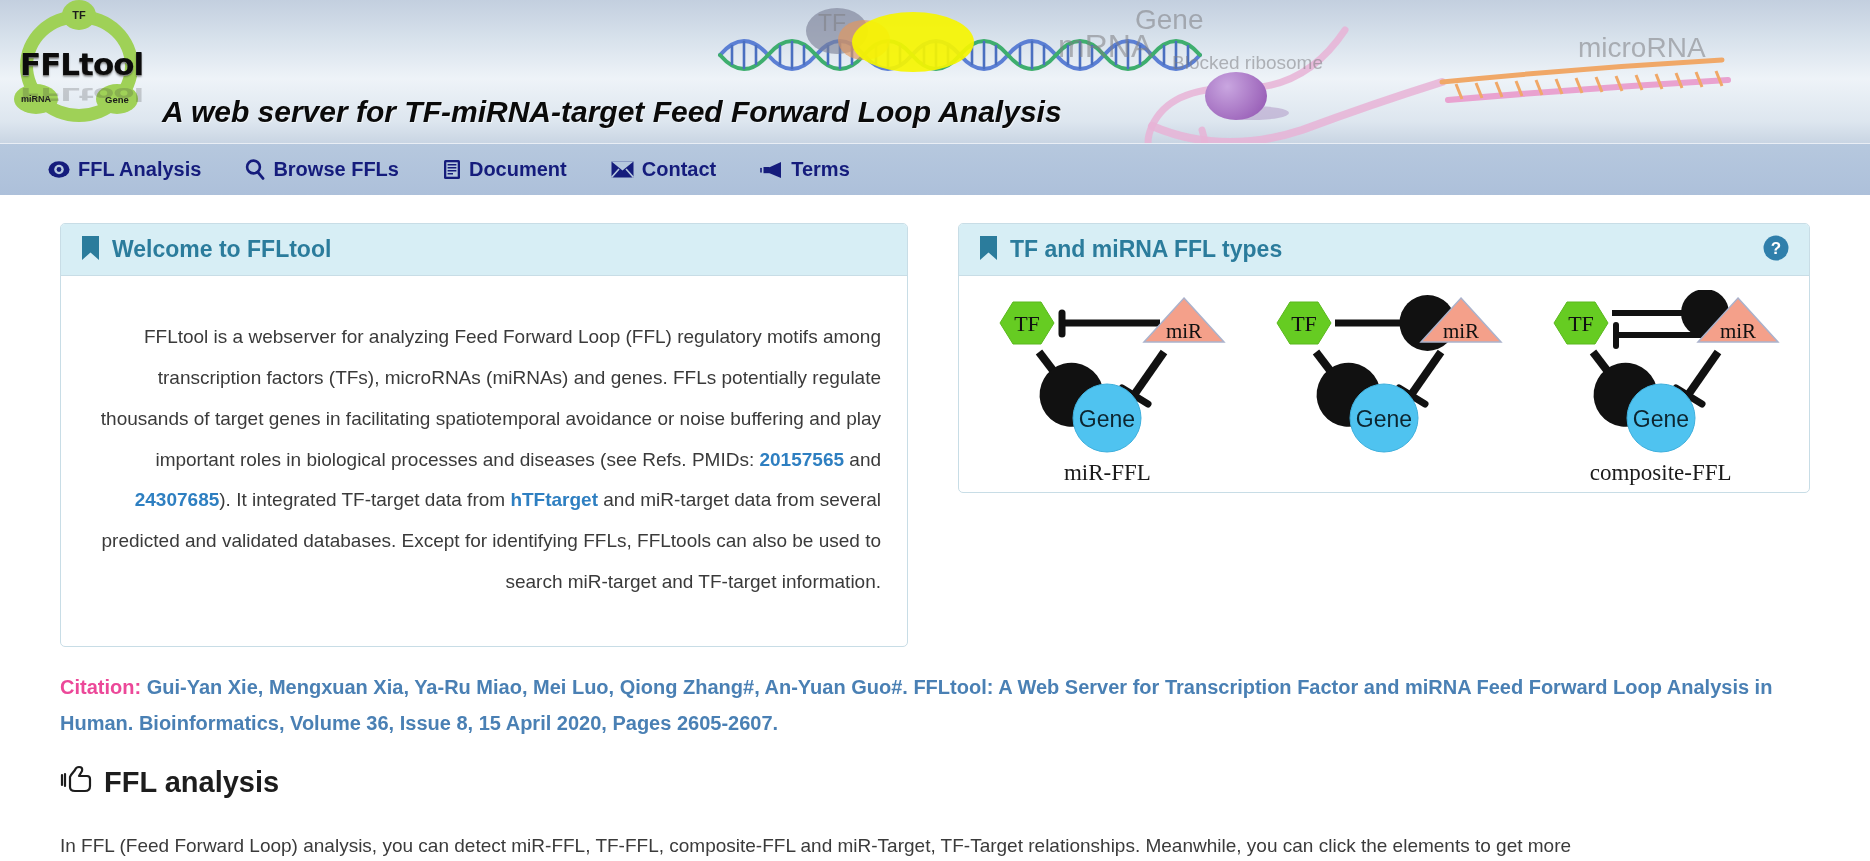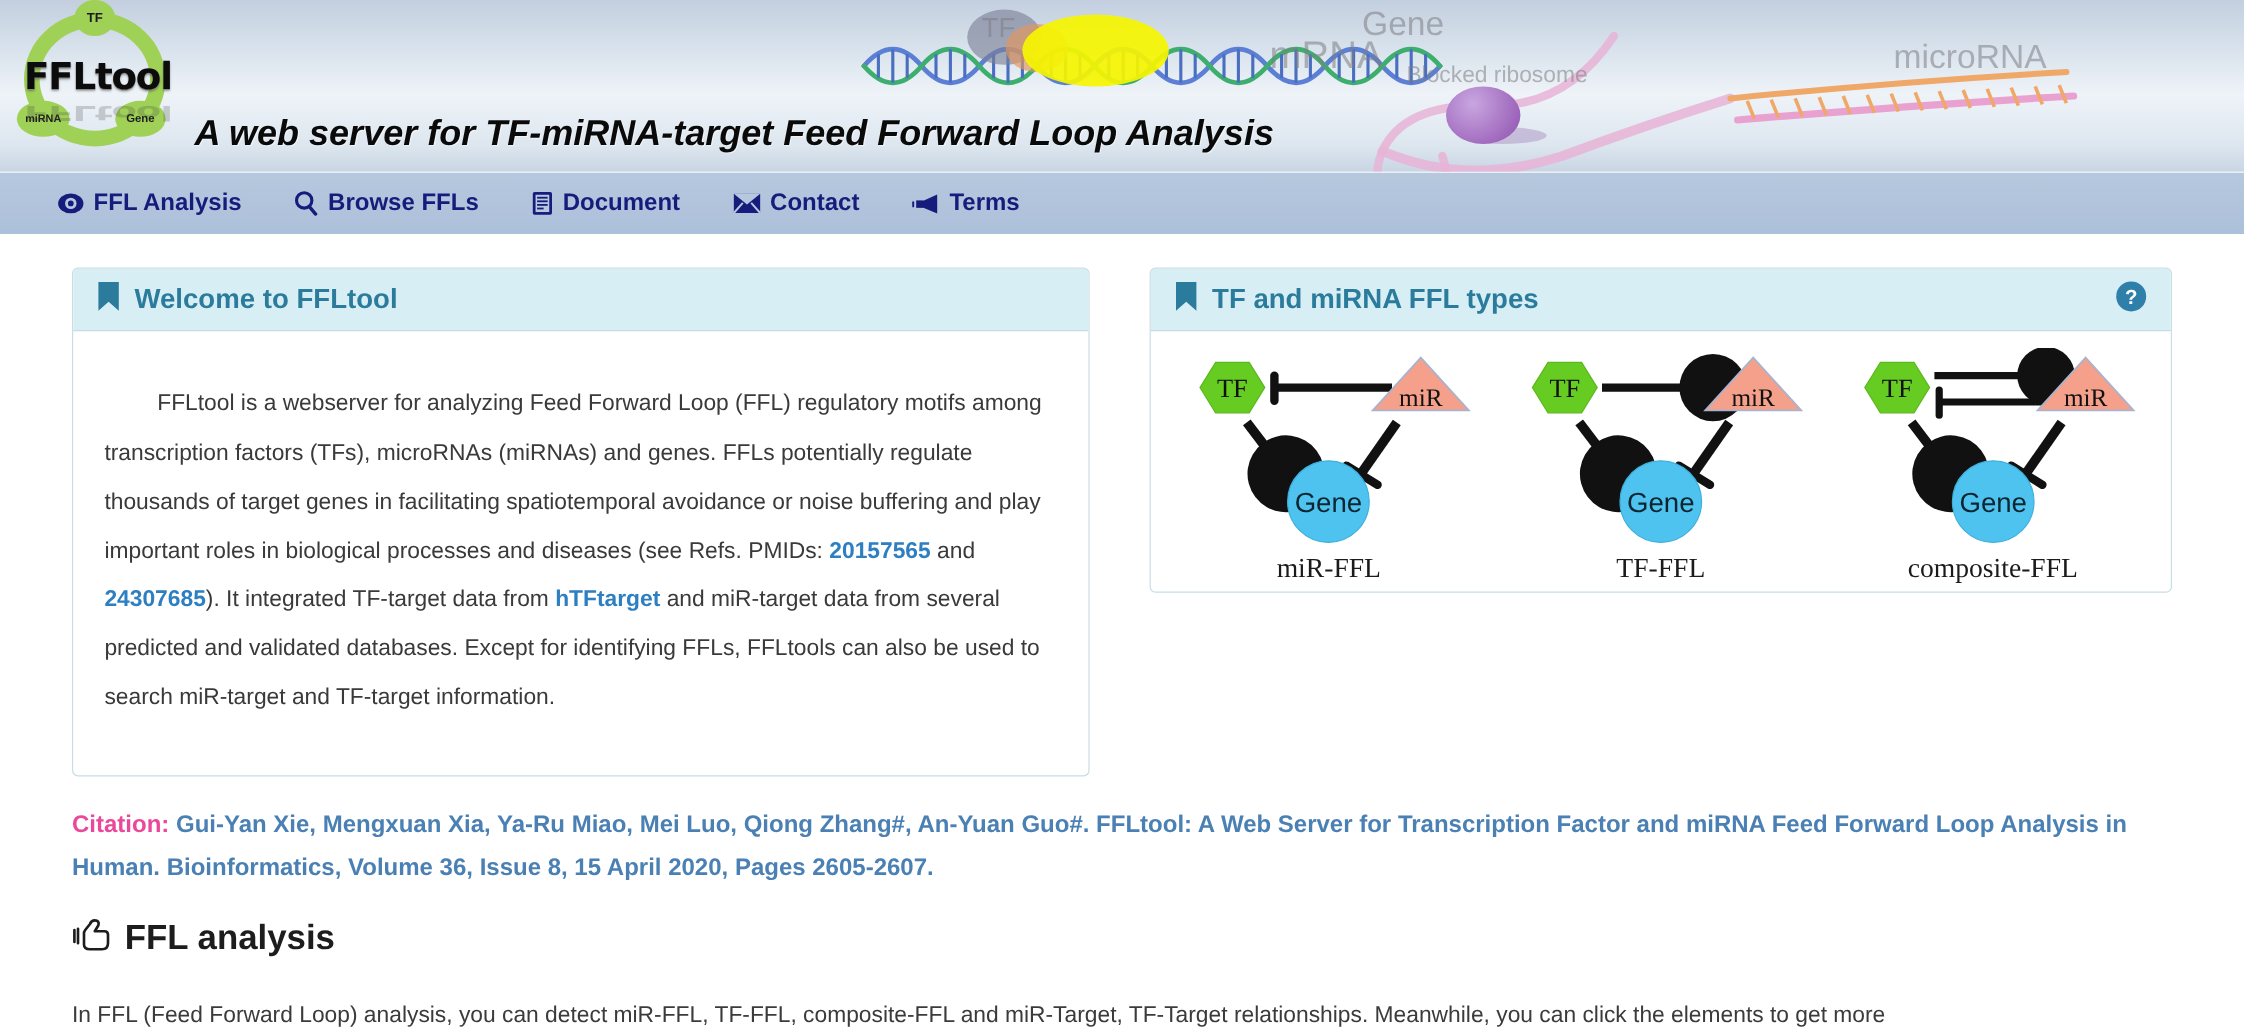--- a/index.html
+++ b/index.html
@@ -143,21 +143,21 @@
   .panel-head-title {
     color: #2b7c9c; font-size: 23px; font-weight: bold;
     font-family: "Liberation Sans", sans-serif;
   }
   .bookmark-ico { flex: none; }
   .help-ico { margin-left: auto; cursor: pointer; }
 
   .panel-body { padding: 22px 26px 24px 26px; }
   .welcome-text {
     font-size: 19px; color: #3a3a3a; line-height: 2.15;
-    text-indent: 44px; text-align: left;
+    text-indent: 44px; text-align: right;
   }
   .welcome-text a { color: #2e7fc1; font-weight: bold; text-decoration: none; }
 
   
   .diagrams { display: flex; justify-content: space-around; padding: 14px 10px 6px 10px; }
   .diagram { width: 258px; text-align: center; }
   .diagram-label {
     font-family: "Liberation Serif", serif;
     font-size: 23px; color: #1b1b1b; margin-top: -6px;
   }
@@ -417,21 +417,20 @@
 
             <line x1="182" y1="62" x2="152" y2="105" stroke="#111" stroke-width="8"></line>
             <line x1="140" y1="98" x2="166" y2="114" stroke="#111" stroke-width="7" stroke-linecap="round"></line>
             <polygon points="18,33 31,12 59,12 72,33 59,54 31,54" fill="#66cc22" stroke="#5bb81e" stroke-width="1"></polygon>
             <text x="45" y="41" text-anchor="middle" font-family="Liberation Serif, serif" font-size="22" fill="#111">TF</text>
             <polygon points="202,8 242,52 162,52" fill="#f4a08a" stroke="#aab2cc" stroke-width="1.5"></polygon>
             <text x="202" y="48" text-anchor="middle" font-family="Liberation Serif, serif" font-size="21" fill="#111">miR</text>
             <ellipse cx="125" cy="128" rx="34" ry="34" fill="#4fc3f0" stroke="#3fb0dd" stroke-width="1"></ellipse>
             <text x="125" y="137" text-anchor="middle" font-family="Liberation Sans, sans-serif" font-size="23" fill="#0c2530">Gene</text>
           </svg>
-          <div class="diagram-label">TF-FFL</div>
         </div>
 
         <div class="diagram">
           <svg width="250" height="172" viewBox="0 0 250 172">
             <defs>
               <marker id="arrC" markerWidth="9" markerHeight="9" refX="5" refY="4.5" orient="auto">
                 <circle cx="4.5" cy="4.5" r="4" fill="#111"></circle>
               </marker>
             </defs>
 

